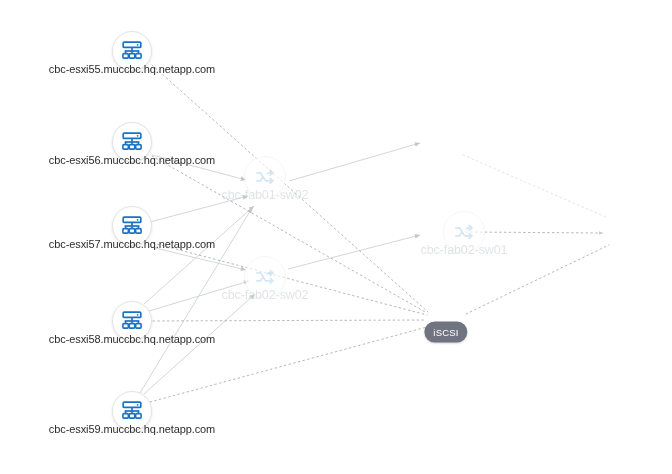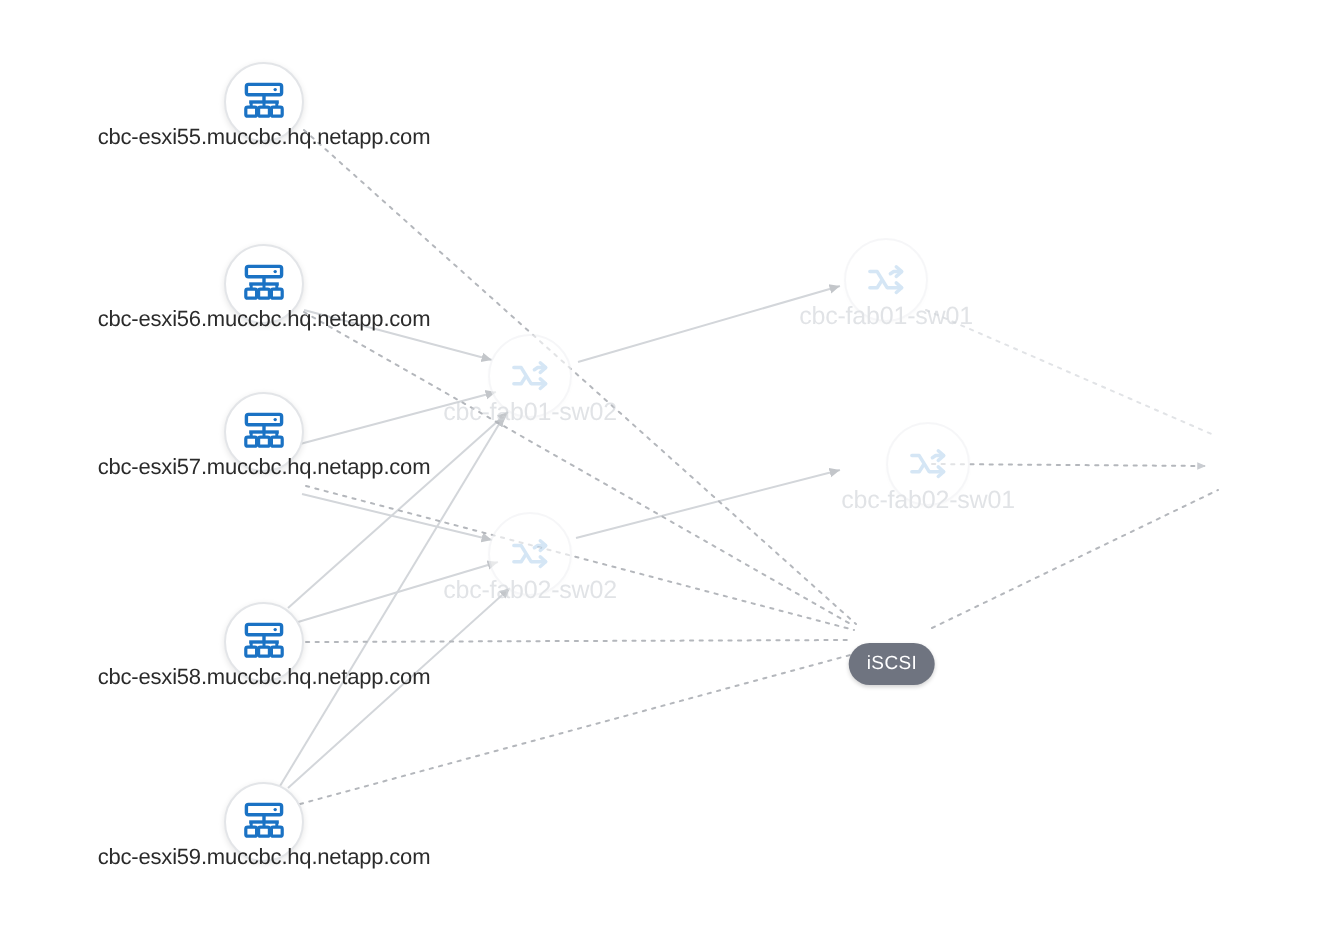--- a/index.html
+++ b/index.html
@@ -164,21 +164,21 @@
         <line x1="12" y1="12" x2="12" y2="14.6" stroke="#1a72c4" stroke-width="1.5"></line>
         <line x1="18.4" y1="12" x2="18.4" y2="14.6" stroke="#1a72c4" stroke-width="1.5"></line>
         <rect x="2.9" y="14.6" width="5.4" height="4.5" rx="0.9" fill="none" stroke="#1a72c4" stroke-width="1.6"></rect>
         <rect x="9.3" y="14.6" width="5.4" height="4.5" rx="0.9" fill="none" stroke="#1a72c4" stroke-width="1.6"></rect>
         <rect x="15.7" y="14.6" width="5.4" height="4.5" rx="0.9" fill="none" stroke="#1a72c4" stroke-width="1.6"></rect>
       </svg>
     </div>
     <span class="node-label">cbc-esxi56.muccbc.hq.netapp.com</span>
   </div>
 
-  <div class="node host" style="left:132px; top:216px;align-items:center;">
+  <div class="node host" style="left:132px; top:226px;align-items:center;">
     <div class="circle">
       <svg width="24" height="24" viewBox="0 0 24 24" xmlns="http://www.w3.org/2000/svg">
         <rect x="3.2" y="3.2" width="17.6" height="5.2" rx="1" fill="none" stroke="#1a72c4" stroke-width="1.7"></rect>
         <circle cx="17.6" cy="5.8" r="0.85" fill="#1a72c4"></circle>
         <line x1="12" y1="8.6" x2="12" y2="12" stroke="#1a72c4" stroke-width="1.7"></line>
         <line x1="4.6" y1="12" x2="19.4" y2="12" stroke="#1a72c4" stroke-width="1.7"></line>
         <line x1="5.6" y1="12" x2="5.6" y2="14.6" stroke="#1a72c4" stroke-width="1.5"></line>
         <line x1="12" y1="12" x2="12" y2="14.6" stroke="#1a72c4" stroke-width="1.5"></line>
         <line x1="18.4" y1="12" x2="18.4" y2="14.6" stroke="#1a72c4" stroke-width="1.5"></line>
         <rect x="2.9" y="14.6" width="5.4" height="4.5" rx="0.9" fill="none" stroke="#1a72c4" stroke-width="1.6"></rect>
@@ -218,21 +218,21 @@
         <line x1="12" y1="12" x2="12" y2="14.6" stroke="#1a72c4" stroke-width="1.5"></line>
         <line x1="18.4" y1="12" x2="18.4" y2="14.6" stroke="#1a72c4" stroke-width="1.5"></line>
         <rect x="2.9" y="14.6" width="5.4" height="4.5" rx="0.9" fill="none" stroke="#1a72c4" stroke-width="1.6"></rect>
         <rect x="9.3" y="14.6" width="5.4" height="4.5" rx="0.9" fill="none" stroke="#1a72c4" stroke-width="1.6"></rect>
         <rect x="15.7" y="14.6" width="5.4" height="4.5" rx="0.9" fill="none" stroke="#1a72c4" stroke-width="1.6"></rect>
       </svg>
     </div>
     <span class="node-label">cbc-esxi59.muccbc.hq.netapp.com</span>
   </div>
 
-  <div class="node switch" style="left:265px; top:188px;">
+  <div class="node switch" style="left:265px; top:177px;">
     <div class="circle">
       <svg width="22" height="22" viewBox="0 0 24 24" xmlns="http://www.w3.org/2000/svg" fill="none" stroke="#bcd8f0" stroke-width="1.9" stroke-linecap="round" stroke-linejoin="round">
         <path d="M3.2 7.4 H7.2 L12.6 16.2 H20.4"></path>
         <polyline points="17.6,13.6 20.6,16.2 17.6,18.8"></polyline>
         <path d="M3.2 16.2 H7.2 L9.6 12.4"></path>
         <path d="M14.4 8.6 L16.2 7.4 H20.4"></path>
         <polyline points="17.6,4.8 20.6,7.4 17.6,10.0"></polyline>
       </svg>
     </div>
     <span class="node-label">cbc-fab01-sw02</span>
@@ -244,43 +244,31 @@
         <path d="M3.2 7.4 H7.2 L12.6 16.2 H20.4"></path>
         <polyline points="17.6,13.6 20.6,16.2 17.6,18.8"></polyline>
         <path d="M3.2 16.2 H7.2 L9.6 12.4"></path>
         <path d="M14.4 8.6 L16.2 7.4 H20.4"></path>
         <polyline points="17.6,4.8 20.6,7.4 17.6,10.0"></polyline>
       </svg>
     </div>
     <span class="node-label">cbc-fab02-sw02</span>
   </div>
 
-  <div class="node switch" style="left:443px; top:140px;">
+
+  <div class="node switch" style="left:464px; top:232px;text-decoration:underline;">
     <div class="circle">
       <svg width="22" height="22" viewBox="0 0 24 24" xmlns="http://www.w3.org/2000/svg" fill="none" stroke="#bcd8f0" stroke-width="1.9" stroke-linecap="round" stroke-linejoin="round">
         <path d="M3.2 7.4 H7.2 L12.6 16.2 H20.4"></path>
         <polyline points="17.6,13.6 20.6,16.2 17.6,18.8"></polyline>
         <path d="M3.2 16.2 H7.2 L9.6 12.4"></path>
         <path d="M14.4 8.6 L16.2 7.4 H20.4"></path>
         <polyline points="17.6,4.8 20.6,7.4 17.6,10.0"></polyline>
       </svg>
     </div>
-    <span class="node-label">cbc-fab01-sw01</span>
-  </div>
-
-  <div class="node switch" style="left:464px; top:232px;text-decoration:underline;">
-    <div class="circle">
-      <svg width="22" height="22" viewBox="0 0 24 24" xmlns="http://www.w3.org/2000/svg" fill="none" stroke="#bcd8f0" stroke-width="1.9" stroke-linecap="round" stroke-linejoin="round">
-        <path d="M3.2 7.4 H7.2 L12.6 16.2 H20.4"></path>
-        <polyline points="17.6,13.6 20.6,16.2 17.6,18.8"></polyline>
-        <path d="M3.2 16.2 H7.2 L9.6 12.4"></path>
-        <path d="M14.4 8.6 L16.2 7.4 H20.4"></path>
-        <polyline points="17.6,4.8 20.6,7.4 17.6,10.0"></polyline>
-      </svg>
-    </div>
     <span class="node-label">cbc-fab02-sw01</span>
   </div>
 
   <div class="node protocol" style="left:446px; top:320px;">
     <div class="pill">
       <span class="pill-text">iSCSI</span>
     </div>
   </div>
 
 

